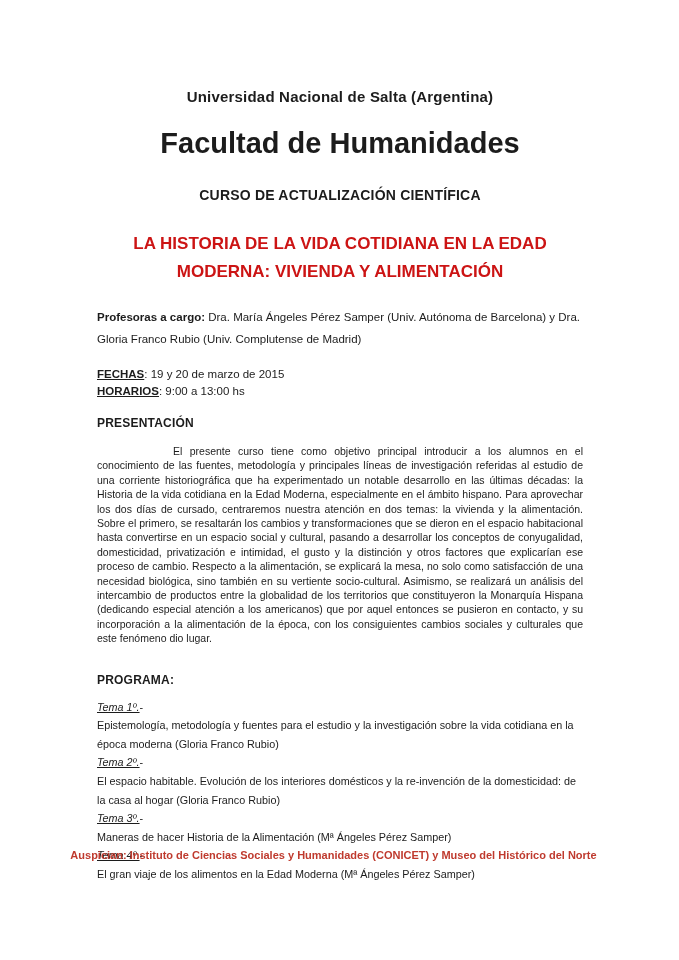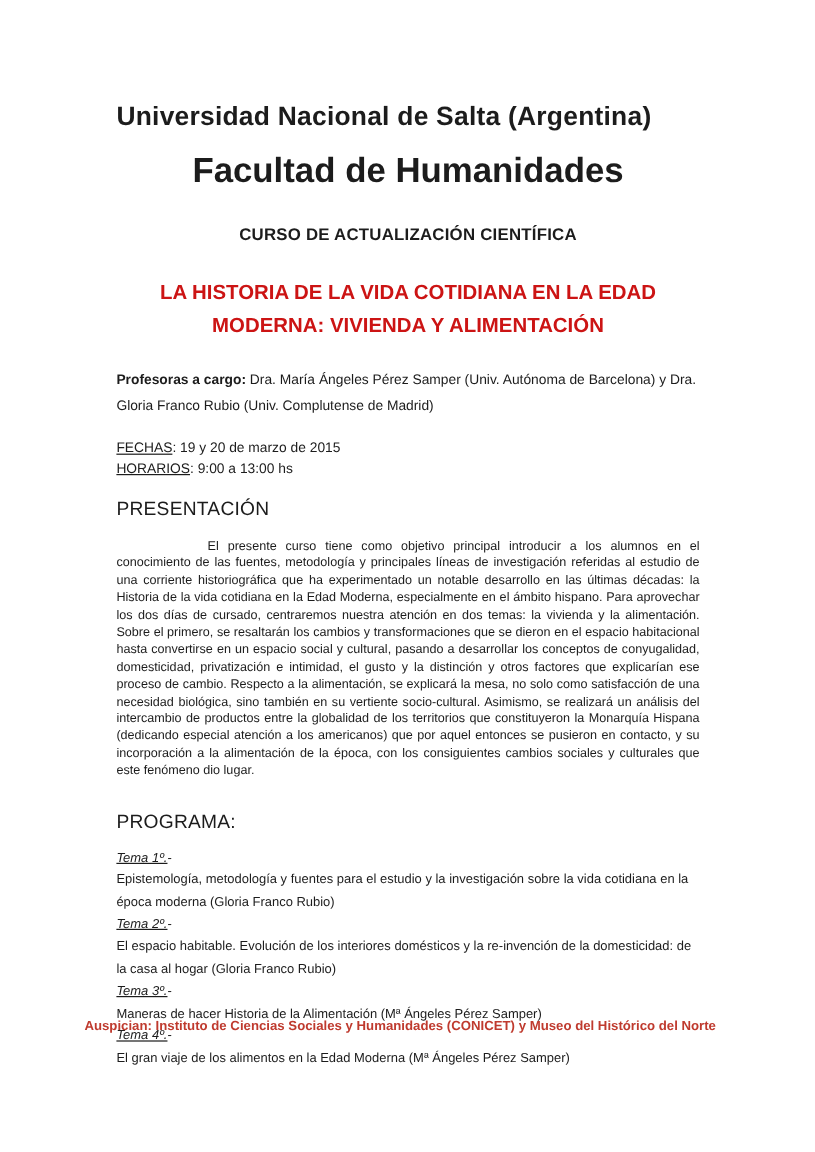--- a/index.html
+++ b/index.html
@@ -16,22 +16,23 @@
     width: 679px;
     height: 960px;
     background: #ffffff;
     overflow: hidden;
   }
   .content {
     padding: 84px 96px 0 97px;
   }
 
   .university {
-    font-size: 22px;
+    font-size: 15px;
     font-weight: bold;
+    text-align: center;
     line-height: 26px;
     letter-spacing: 0.2px;
   }
   .faculty {
     font-size: 29px;
     font-weight: bold;
     text-align: center;
     line-height: 34px;
     margin-top: 16px;
   }
@@ -58,27 +59,27 @@
     margin-top: 21px;
   }
   .professors .lbl { font-weight: bold; }
 
   .details {
     font-size: 11.5px;
     line-height: 17px;
     margin-top: 16px;
   }
   .details .lbl {
-    font-weight: normal;
+    font-weight: bold;
     text-decoration: underline;
   }
 
   .section-heading {
-    font-size: 16px;
-    font-weight: normal;
+    font-size: 12px;
+    font-weight: bold;
     margin-top: 16px;
     letter-spacing: 0.2px;
   }
   .presentation-body {
     font-size: 10.5px;
     line-height: 14.4px;
     text-align: justify;
     text-indent: 76px;
     margin-top: 14px;
   }

